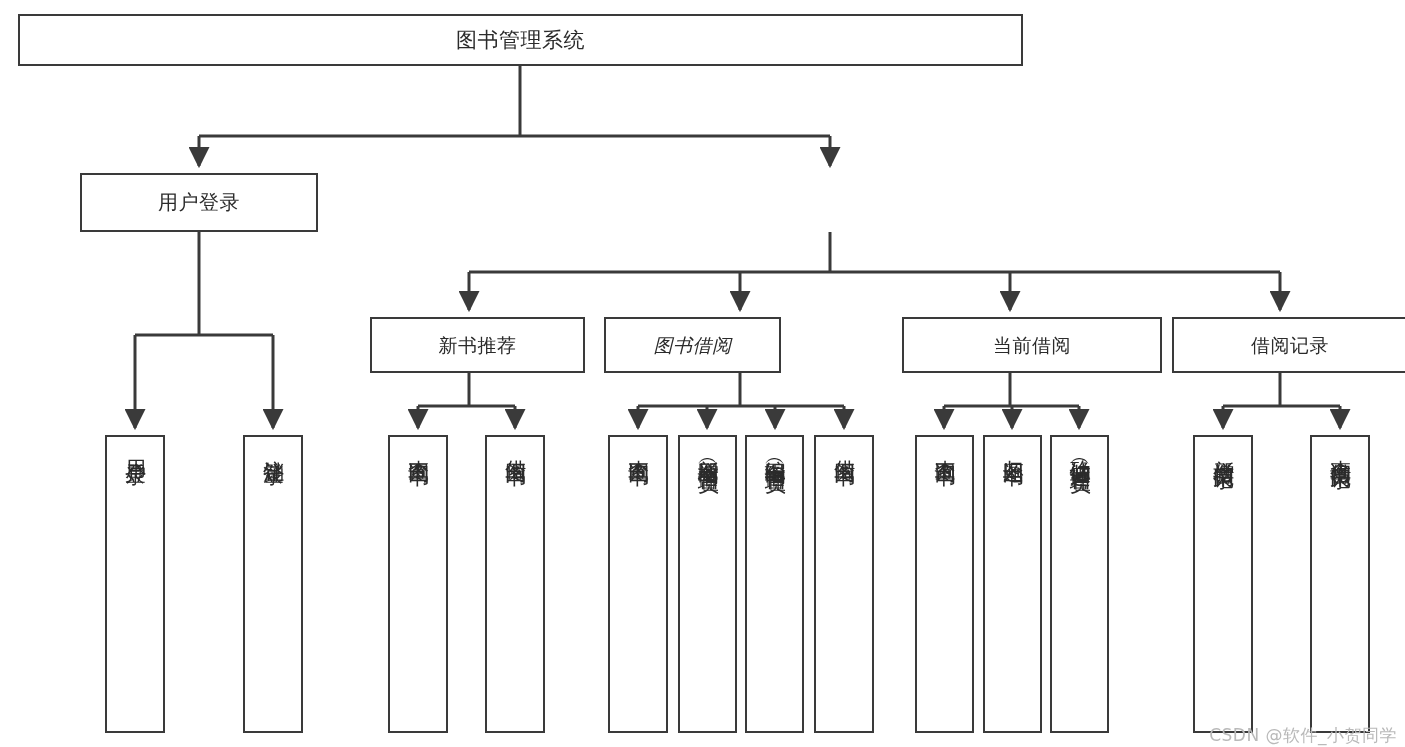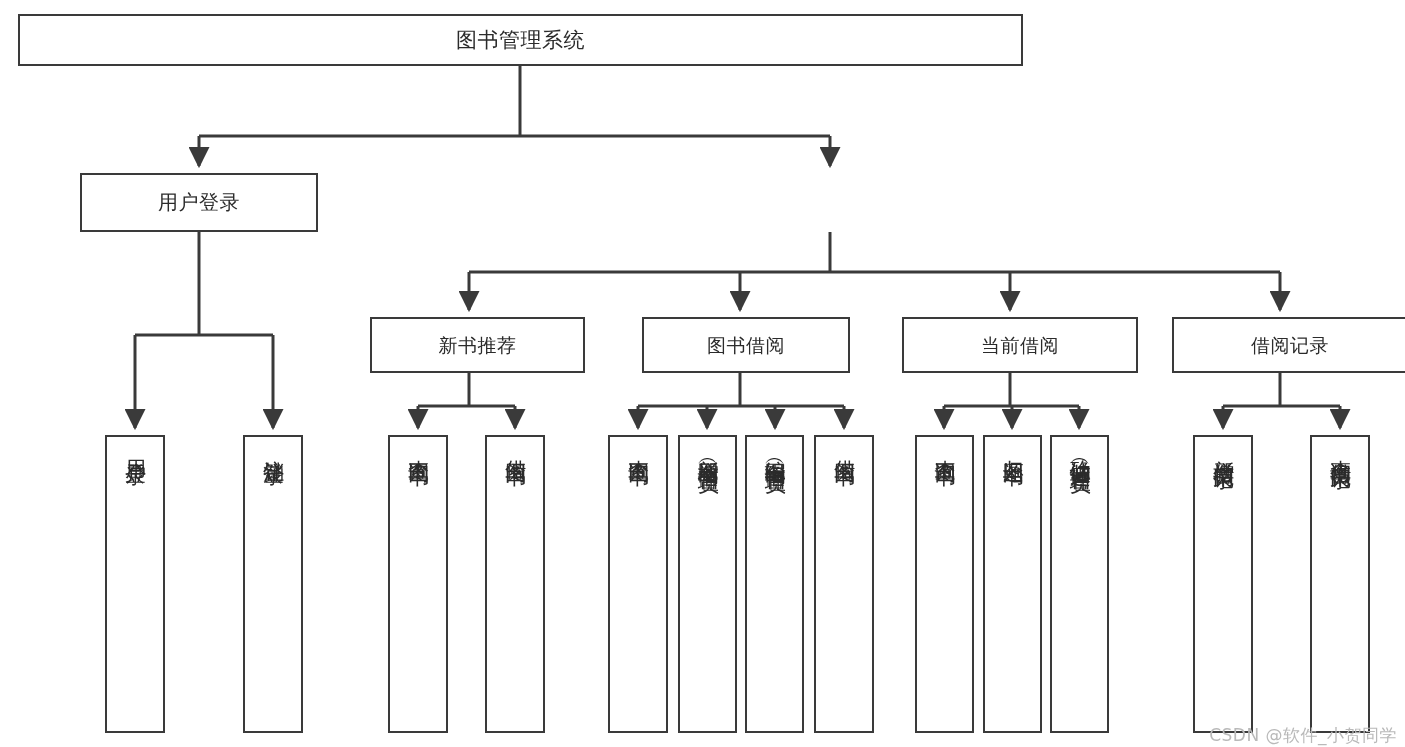--- a/index.html
+++ b/index.html
@@ -127,24 +127,24 @@
     <span class="node-label">图书管理系统</span>
   </div>
 
   <div class="node lvl1" style="left:80px; top:173px; width:238px; height:59px;">
     <span class="node-label">用户登录</span>
   </div>
 
   <div class="node lvl2" style="left:362px; top:317px; width:215px; height:56px;margin-left:8px;">
     <span class="node-label">新书推荐</span>
   </div>
-  <div class="node lvl2" style="left:642px; top:317px; width:208px; height:56px;">
+  <div class="node lvl2" style="left:604px; top:317px; width:177px; height:56px;font-style:italic;">
     <span class="node-label">图书借阅</span>
   </div>
-  <div class="node lvl2" style="left:902px; top:317px; width:236px; height:56px;">
+  <div class="node lvl2" style="left:902px; top:317px; width:260px; height:56px;">
     <span class="node-label">当前借阅</span>
   </div>
   <div class="node lvl2" style="left:1172px; top:317px; width:236px; height:56px;">
     <span class="node-label">借阅记录</span>
   </div>
 
   <div class="node leaf" style="left:105px; top:435px; width:60px; height:298px;">
     <span class="node-label">用户登录</span>
   </div>
   <div class="node leaf" style="left:243px; top:435px; width:60px; height:298px;">

